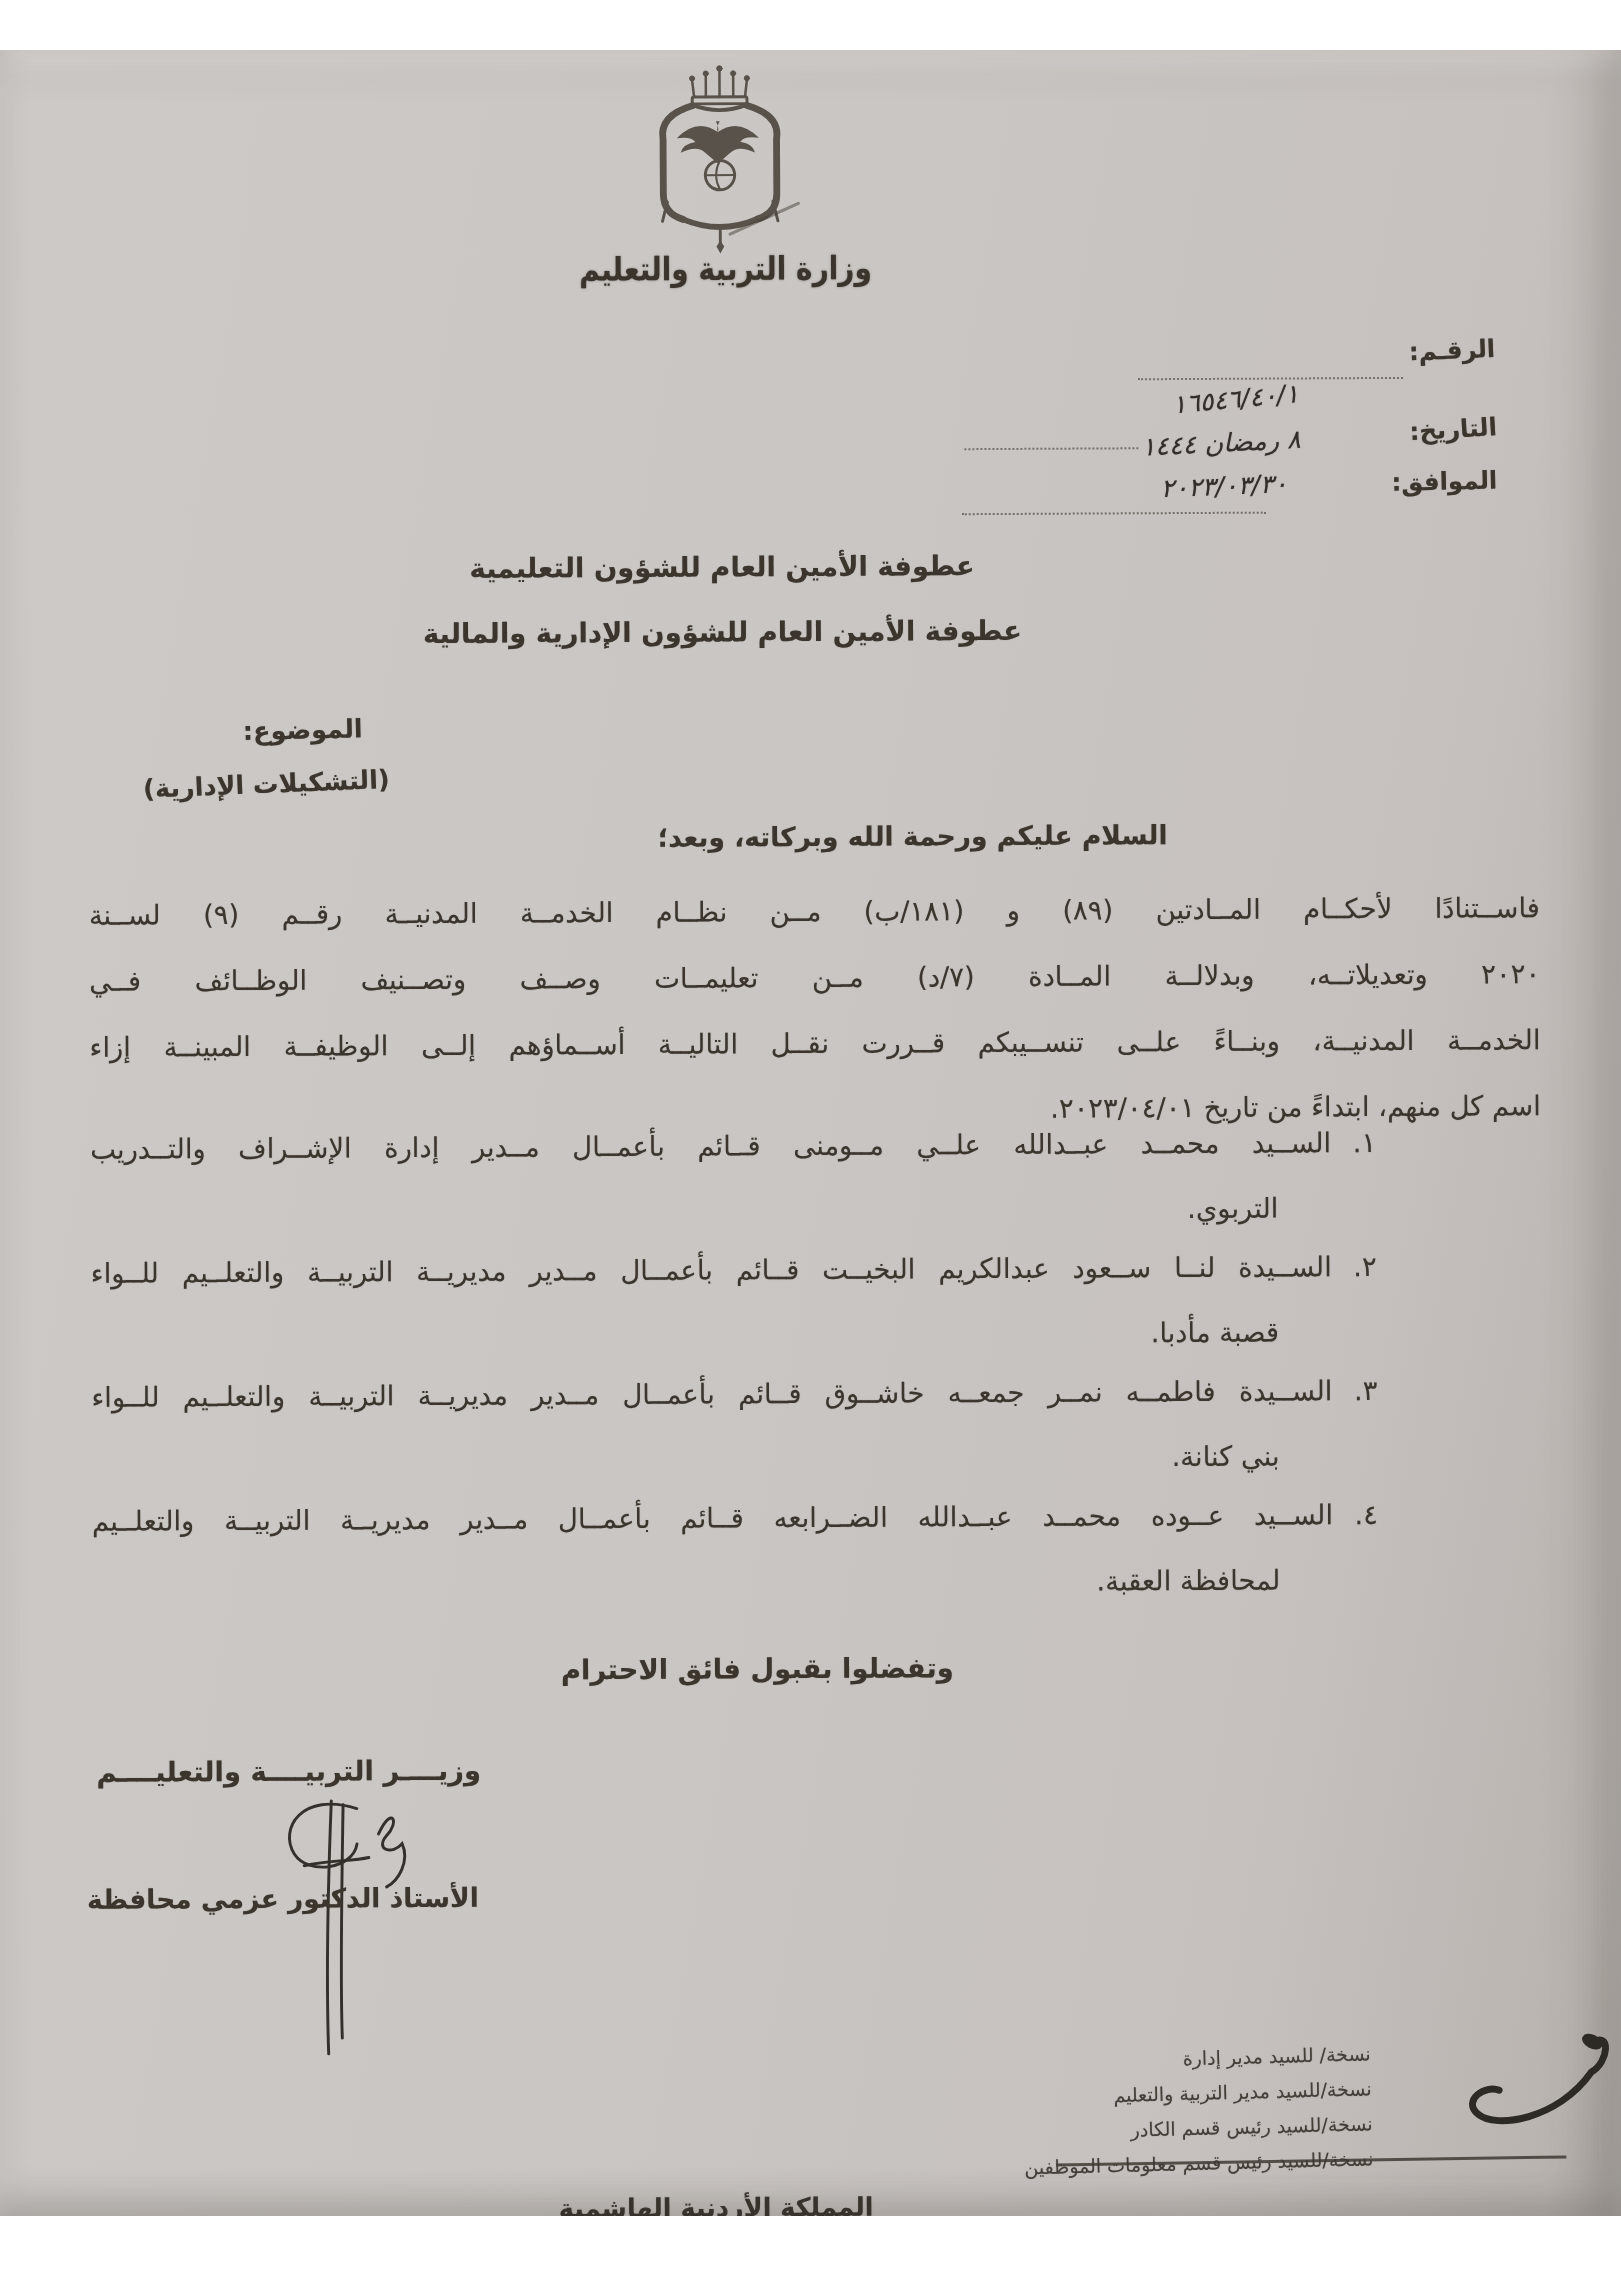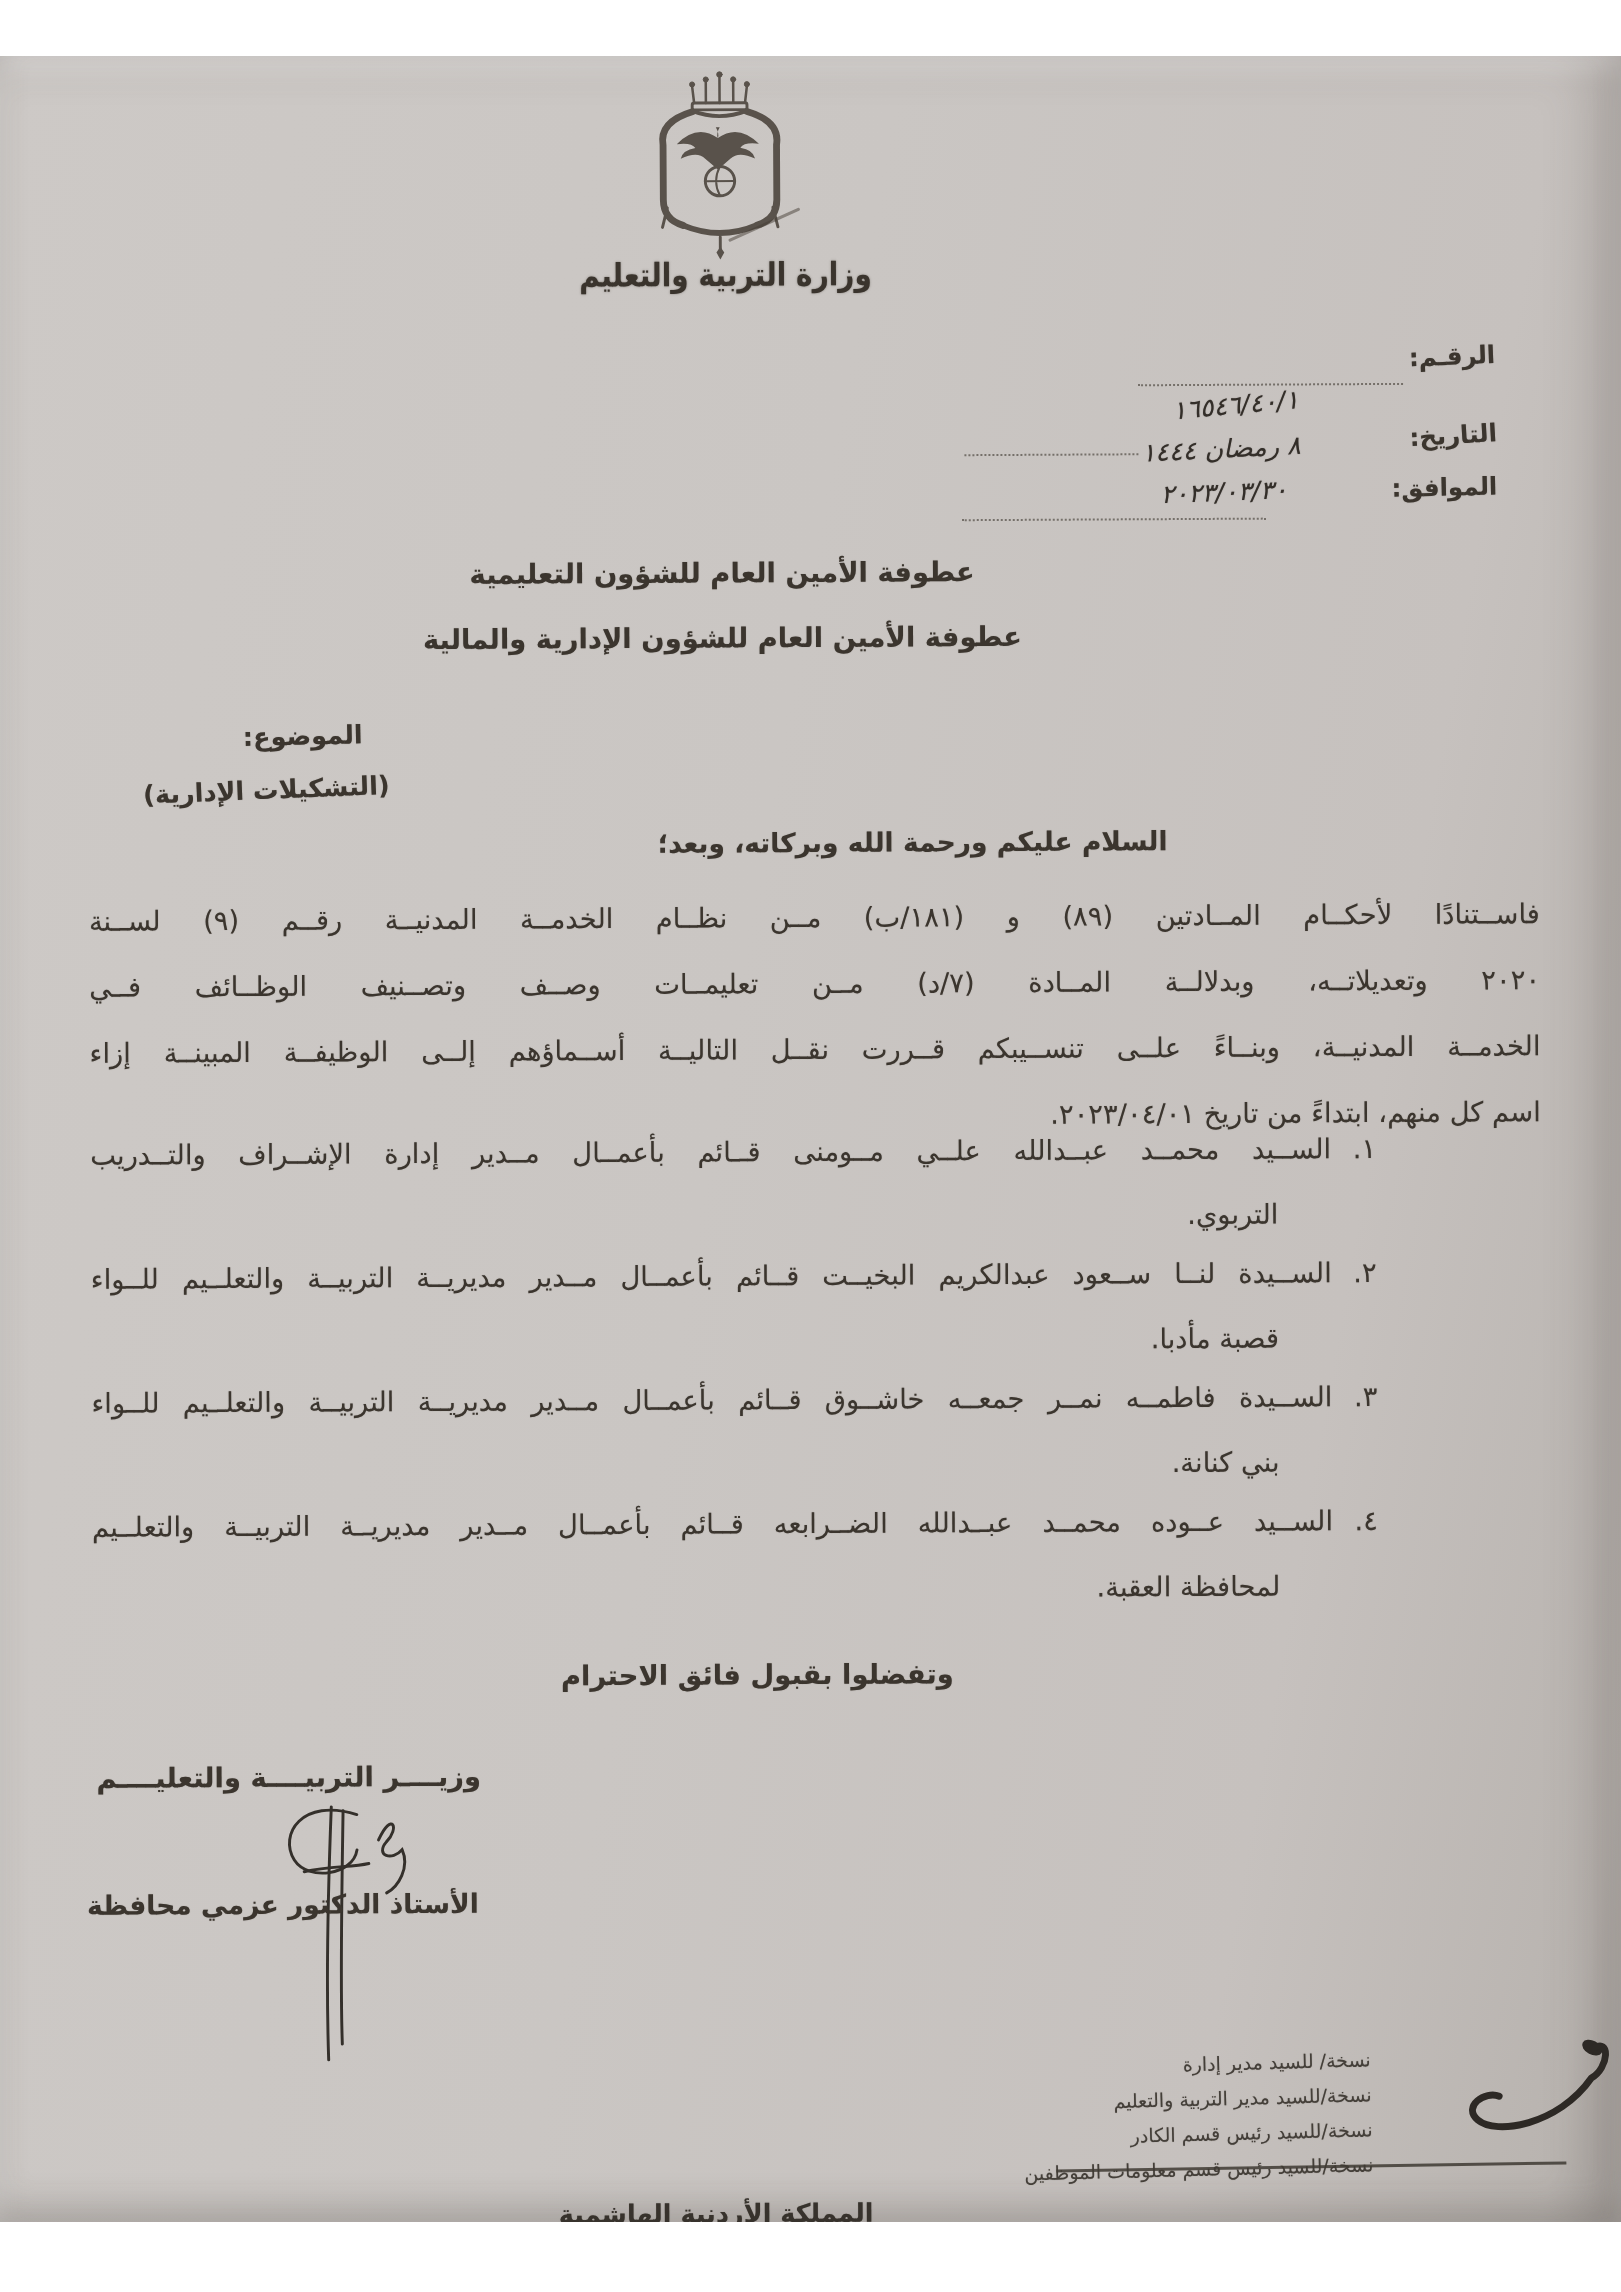--- a/index.html
+++ b/index.html
@@ -1,18 +1,18 @@
 <!DOCTYPE html>
 <html lang="ar" dir="rtl"><head>
 <meta charset="utf-8">
 <style>
   html,body{margin:0;padding:0;background:#ffffff;}
   .stage{position:relative;width:1621px;height:2293px;background:#ffffff;overflow:hidden;
          font-family:"DejaVu Sans",sans-serif;direction:rtl;}
-  .paper{position:absolute;left:0;top:56px;width:1621px;height:2166px;overflow:hidden;
+  .paper{position:absolute;left:0;top:50px;width:1621px;height:2166px;overflow:hidden;
          background:linear-gradient(100deg,#cdc9c6 0%,#cac6c3 45%,#c6c1be 78%,#b9b4b0 96%,#aba6a2 100%);
          box-shadow:inset 0 -17.6px 29px rgba(90,84,78,.18), inset -29px 0 49px rgba(80,74,68,.22), inset 0 13.7px 21.6px rgba(255,255,255,.35);}
   .content{position:absolute;inset:0;transform:rotate(-0.3deg);color:#3b352e;
            text-shadow:0 0 1px rgba(59,52,44,.38);}
   .abs{position:absolute;}
   .lbl{font-weight:bold;font-size:24.5px;white-space:nowrap;}
   .dots{border-bottom:2.9px dotted #5a544d;height:3.9px;opacity:.75;}
   .hand{font-style:italic;font-size:25.5px;white-space:nowrap;color:#332e29;
         text-shadow:0 0 1px rgba(51,46,41,.5);}
   .recipients{width:608px;text-align:center;font-weight:bold;font-size:27.4px;line-height:65px;white-space:nowrap;}

